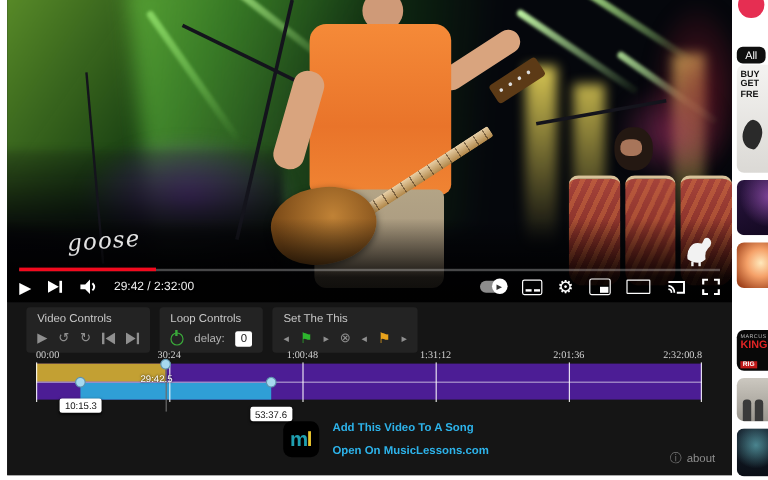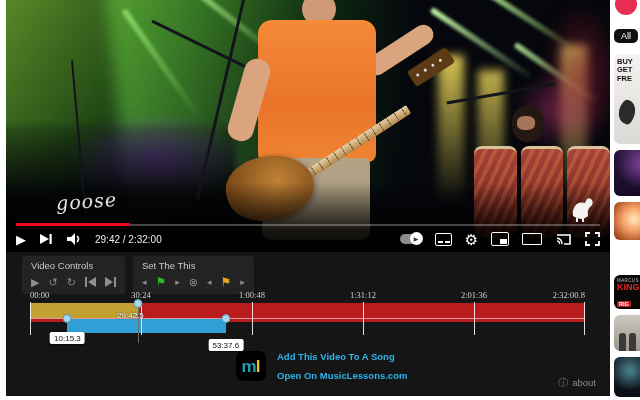--- a/index.html
+++ b/index.html
@@ -83,21 +83,21 @@
   .power:after{content:"";position:absolute;left:3px;top:-3px;width:1.7px;height:5px;background:#3aa83a;}
   .delay-label{font-size:9.5px;color:#b5b5b5;}
   .delay-input{width:14px;height:13px;border:none;border-radius:2px;background:#fff;color:#222;
     font-size:9.5px;text-align:center;padding:0;font-family:"Liberation Sans",sans-serif;}
 
   
   .timeline{position:absolute;left:24px;top:38px;right:25px;height:68px;}
   .tl-label{position:absolute;top:0;font-size:8.5px;color:#d2d2d2;transform:translateX(-50%);white-space:nowrap;font-family:Liberation Serif, serif;}
   .tl-label.first{transform:none;}
   .tl-label.last{transform:translateX(-100%);}
-  .tl-bar{position:absolute;left:0;right:0;top:13px;height:19px;background:#b91c1c;}
+  .tl-bar{position:absolute;left:0;right:0;top:13px;height:30px;background:#4c1d95;}
   .tl-mid{position:absolute;left:0;right:0;top:14.5px;height:1px;background:rgba(255,255,255,.55);}
   .tick{position:absolute;top:-1px;width:1px;height:33px;background:rgba(255,255,255,.85);}
   .played-bar{position:absolute;left:0;top:0;height:14.5px;background:#c3a033;}
   .loop-bar{position:absolute;top:15.5px;height:14.5px;background:#2f9fd6;}
   .ph-line{position:absolute;top:0;width:1px;height:40px;background:#6b6b6b;}
   .pin{position:absolute;width:7px;height:7px;border-radius:50%;background:#a6d9ef;border:1px solid #5f93ad;
     transform:translateX(-50%);}
   .ph-pin{top:-4px;}
   .loop-pin{top:11px;}
   .ph-label{position:absolute;top:8px;transform:translateX(-80%);font-size:8px;color:#fff;text-shadow:0 0 2px #000;}
@@ -110,21 +110,21 @@
   .ml-m{color:#1f9fb0;}
   .ml-l{color:#e9c52e;margin-left:-1px;}
   .links{display:flex;flex-direction:column;gap:8px;}
   .link{font-size:9.5px;font-weight:bold;color:#2db3ea;cursor:pointer;}
   .about{position:absolute;right:14px;top:125px;display:flex;gap:4px;align-items:center;color:#8d8d8d;font-size:9.5px;}
   .about .gic{font-size:10px;color:#777;}
 
   
   .sidebar{position:absolute;left:612px;top:0;width:28px;height:400px;background:#fff;}
   .sb-avatar{position:absolute;left:3px;top:-7px;width:22px;height:22px;border-radius:50%;background:#e62e52;}
-  .sb-chip{position:absolute;left:2px;top:29px;background:#0f0f0f;color:#fff;font-size:9px;
+  .sb-chip{position:absolute;left:2px;top:39px;background:#0f0f0f;color:#fff;font-size:9px;
     padding:2px 7px;border-radius:5px;}
   .sb-thumbs{position:absolute;left:2px;top:54px;width:26px;display:flex;flex-direction:column;gap:6px;}
   .thumb{width:40px;border-radius:6px 0 0 6px;position:relative;overflow:hidden;}
   .t-ad{height:90px;background:linear-gradient(#f4f3f1,#dbd9d5);color:#111;font-weight:bold;
     font-size:7.5px;line-height:1.1;padding:4px 0 0 3px;box-sizing:border-box;}
   .t-ad .shoe{position:absolute;left:5px;top:46px;width:16px;height:24px;background:#2a2a2a;
     border-radius:40% 60% 30% 60%/50%;transform:rotate(14deg);}
   .t-c1{height:46px;background:radial-gradient(circle at 70% 30%,rgba(220,120,255,.5),transparent 60%),
     linear-gradient(160deg,#2a1540,#12081f);}
   .t-c2{height:38px;background:radial-gradient(circle at 50% 45%,rgba(255,230,180,.9),rgba(240,120,40,.7) 40%,#8a2a08);}
@@ -239,20 +239,28 @@
             <rect x="0" y="0" width="2" height="10" fill="#8f8f8f"></rect>
               <polygon points="11,0 3,5 11,10" fill="#8f8f8f"></polygon>
           </svg>
           <svg width="11" height="10" viewBox="0 0 11 10">
             <polygon points="0,0 8,5 0,10" fill="#8f8f8f"></polygon>
               <rect x="9" y="0" width="2" height="10" fill="#8f8f8f"></rect>
           </svg>
         </div>
       </div>
 
+      <div class="group">
+        <div class="group-label">Loop Controls</div>
+        <div class="group-icons">
+          <span class="power"></span>
+          <span class="delay-label">delay:</span>
+          <input class="delay-input" value="0" style="">
+        </div>
+      </div>
 
       <div class="group">
         <div class="group-label">Set The This</div>
         <div class="group-icons">
           <span class="gic sm">◂</span>
           <span class="flag-g">⚑</span>
           <span class="gic sm">▸</span>
           <span class="gic">⊗</span>
           <span class="gic sm">◂</span>
           <span class="flag-o">⚑</span>

